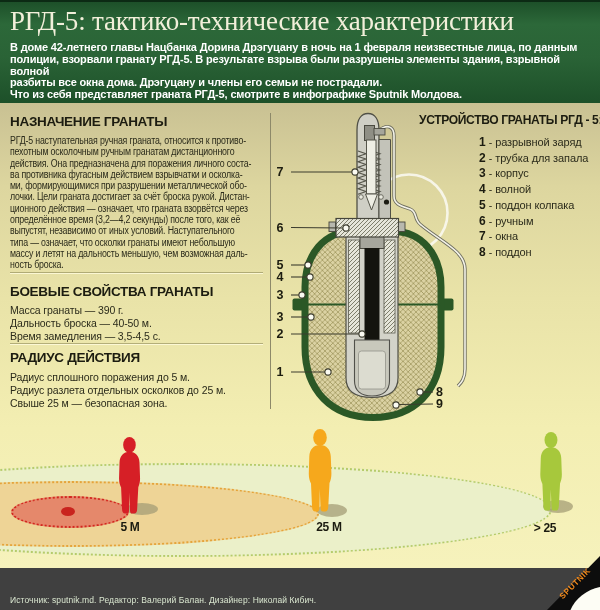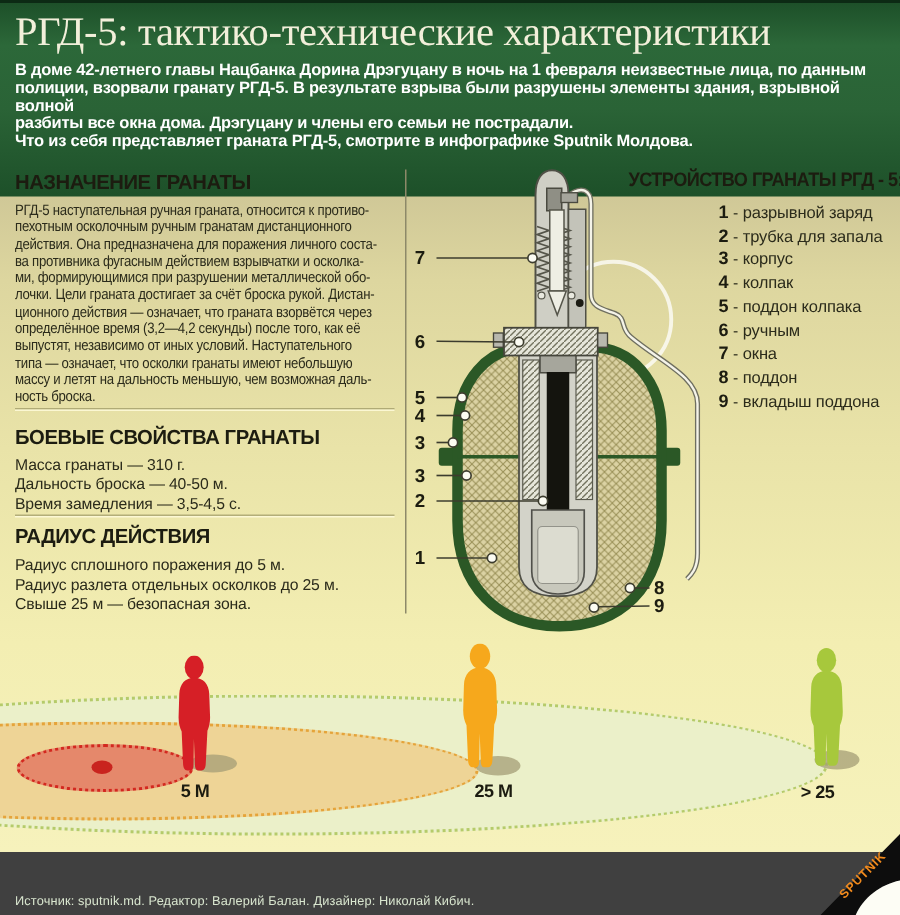--- a/index.html
+++ b/index.html
@@ -1,19 +1,19 @@
 <!DOCTYPE html>
 <html><head>
 <meta charset="utf-8">
 <style>
   html,body{margin:0;padding:0;background:#555;}
   .stage{position:relative;width:600px;height:610px;overflow:hidden;
          font-family:"Liberation Sans",sans-serif;background:#eee8ab;}
   
-  .hdr{position:absolute;left:0;top:0;width:600px;height:131px;
+  .hdr{position:absolute;left:0;top:0;width:600px;height:103px;
        background:linear-gradient(180deg,#1d5029 0%,#2c6839 22%,#2a6336 55%,#1d5029 100%);
        border-top:2px solid #0c2a14;box-sizing:border-box;}
   .hdr h1{position:absolute;left:10px;top:4px;margin:0;
           font-family:"Liberation Serif",serif;font-weight:400;
           font-size:27px;color:#f2efda;letter-spacing:-0.2px;white-space:nowrap;}
   .hdr .intro{position:absolute;left:10px;top:40px;margin:0;width:585px;
           font-size:11px;line-height:11.8px;font-weight:700;color:#ffffff;
           letter-spacing:-0.15px;white-space:pre-line;}
   
   .main{position:absolute;left:0;top:103px;width:600px;height:465px;
@@ -110,21 +110,21 @@
 выпустят, независимо от иных условий. Наступательного
 типа — означает, что осколки гранаты имеют небольшую
 массу и летят на дальность меньшую, чем возможная даль-
 ность броска.</p>
   </div>
   <div class="hsep hsep1"></div>
 
   <div class="sec sec2">
     <h2>БОЕВЫЕ СВОЙСТВА ГРАНАТЫ</h2>
     <div class="statlines">
-      <div>Масса гранаты — 310 г.</div>
+      <div>Масса гранаты — 390 г.</div>
       <div>Дальность броска — 40-50 м.</div>
       <div>Время замедления — 3,5-4,5 с.</div>
     </div>
   </div>
   <div class="hsep hsep2"></div>
 
   <div class="sec sec3">
     <h2>РАДИУС ДЕЙСТВИЯ</h2>
     <div class="statlines">
       <div>Радиус сплошного поражения до 5 м.</div>
@@ -225,26 +225,25 @@
   <span class="callout cl c2">2</span>
   <span class="callout cl c1">1</span>
   <span class="callout cr c8">8</span>
   <span class="callout cr c9">9</span>
 
   <h2 class="devtitle">УСТРОЙСТВО ГРАНАТЫ РГД - 5:</h2>
   <div class="parts">
     <div class="part"><span class="pn">1</span><span class="psep">-</span><span class="pl">разрывной заряд</span></div>
     <div class="part"><span class="pn">2</span><span class="psep">-</span><span class="pl">трубка для запала</span></div>
     <div class="part"><span class="pn">3</span><span class="psep">-</span><span class="pl">корпус</span></div>
-    <div class="part"><span class="pn">4</span><span class="psep">-</span><span class="pl">колпак</span></div>
+    <div class="part"><span class="pn">4</span><span class="psep">-</span><span class="pl">волной</span></div>
     <div class="part"><span class="pn">5</span><span class="psep">-</span><span class="pl">поддон колпака</span></div>
     <div class="part"><span class="pn">6</span><span class="psep">-</span><span class="pl">ручным</span></div>
     <div class="part"><span class="pn">7</span><span class="psep">-</span><span class="pl">окна</span></div>
     <div class="part"><span class="pn">8</span><span class="psep">-</span><span class="pl">поддон</span></div>
-    <div class="part"><span class="pn">9</span><span class="psep">-</span><span class="pl">вкладыш поддона</span></div>
   </div>
 
   <div class="zone zone-big"></div>
   <div class="zone zone-mid"></div>
   <div class="zone zone-red"></div>
   <div class="zone zone-dot"></div>
 
   <div class="shadow sh1"></div>
   <div class="shadow sh2"></div>
   <div class="shadow sh3"></div>

